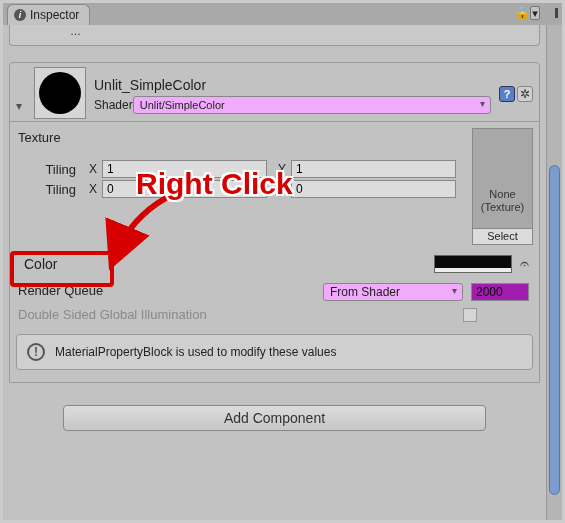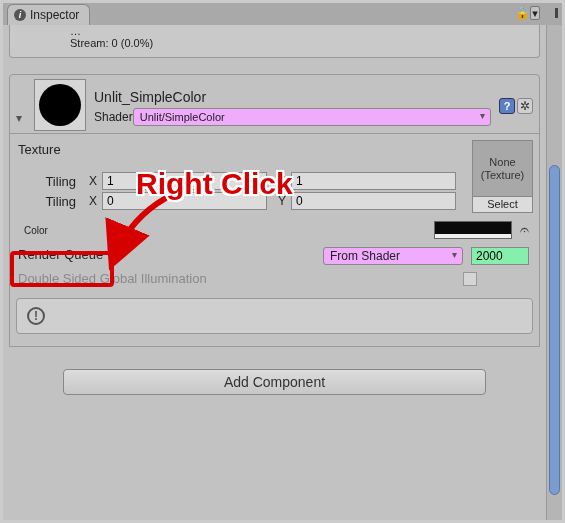--- a/index.html
+++ b/index.html
@@ -205,57 +205,58 @@
     background: #a8a8a8;
     text-align: center;
     font-size: 11px;
     line-height: 13px;
     position: relative;
   }
   .texslot .nonebox {
     height: 55px;
     display: flex; flex-direction: column; align-items: center; justify-content: center;
     color: #333;
+    margin-top: 44px;
   }
   .texslot .selectbtn {
     background: #dcdcdc;
     border-top: 1px solid #888;
     font-size: 11px;
     padding: 1px 0;
   }
 
   .colorrow {
     display: flex; align-items: center;
     padding: 8px 4px 8px 2px;
     gap: 8px;
   }
   .colorlabel {
     width: 80px;
-    font-size: 10px;
+    font-size: 14px;
     padding: 3px 6px;
   }
   .colorrow .spacer { flex: 1; }
   .swatch {
     width: 78px; height: 18px;
     border: 1px solid #666;
     background: linear-gradient(to bottom, #0a0a0a 75%, #eee 75%);
   }
   .eyedrop { font-size: 16px; color: #444; cursor: pointer; }
 
   .renderqueue {
     display: flex; align-items: flex-start; gap: 8px;
     padding: 0 4px 6px 2px;
     font-size: 13px;
   }
   .renderqueue .rqlabel { flex: 1; }
   .dropdown.small { width: 140px; flex: none; font-size: 12px; }
   .rqnum {
     width: 58px; height: 18px;
     border: 1px solid #888;
-    background: #86efac;
+    background: #a21caf;
     padding: 1px 4px;
     font-size: 12px;
   }
 
   .dgi {
     display: flex; align-items: center; gap: 10px;
     padding: 0 4px 6px 2px;
     color: #8a8a8a;
     font-size: 13px;
   }
@@ -335,21 +336,20 @@
     </div>
     <div class="menu3">
       <span></span>
     </div>
   </div>
 
   <div class="scrollhost">
 
     <div class="trunccard">
       <div style="color:#222;font-size:11px;white-space:pre;">…</div>
-      <div>Stream: 0 (0.0%)</div>
     </div>
 
     <div class="matcard">
 
       <div class="matheader">
         <div class="foldout">▾</div>
         <div class="preview">
           <div class="ball"></div>
         </div>
         <div class="mat-mid">
@@ -414,20 +414,21 @@
           <input class="rqnum" value="2000" style="">
         </div>
 
         <div class="dgi">
           <span class="dgilabel">Double Sided Global Illumination</span>
           <span class="chk"></span>
         </div>
 
         <div class="infobox">
           <span class="warn">!</span>
+          <span>MaterialPropertyBlock is used to modify these values</span>
         </div>
 
       </div>
     </div>
 
     <div class="addcomp">
       <span>Add Component</span>
     </div>
 
   </div>

